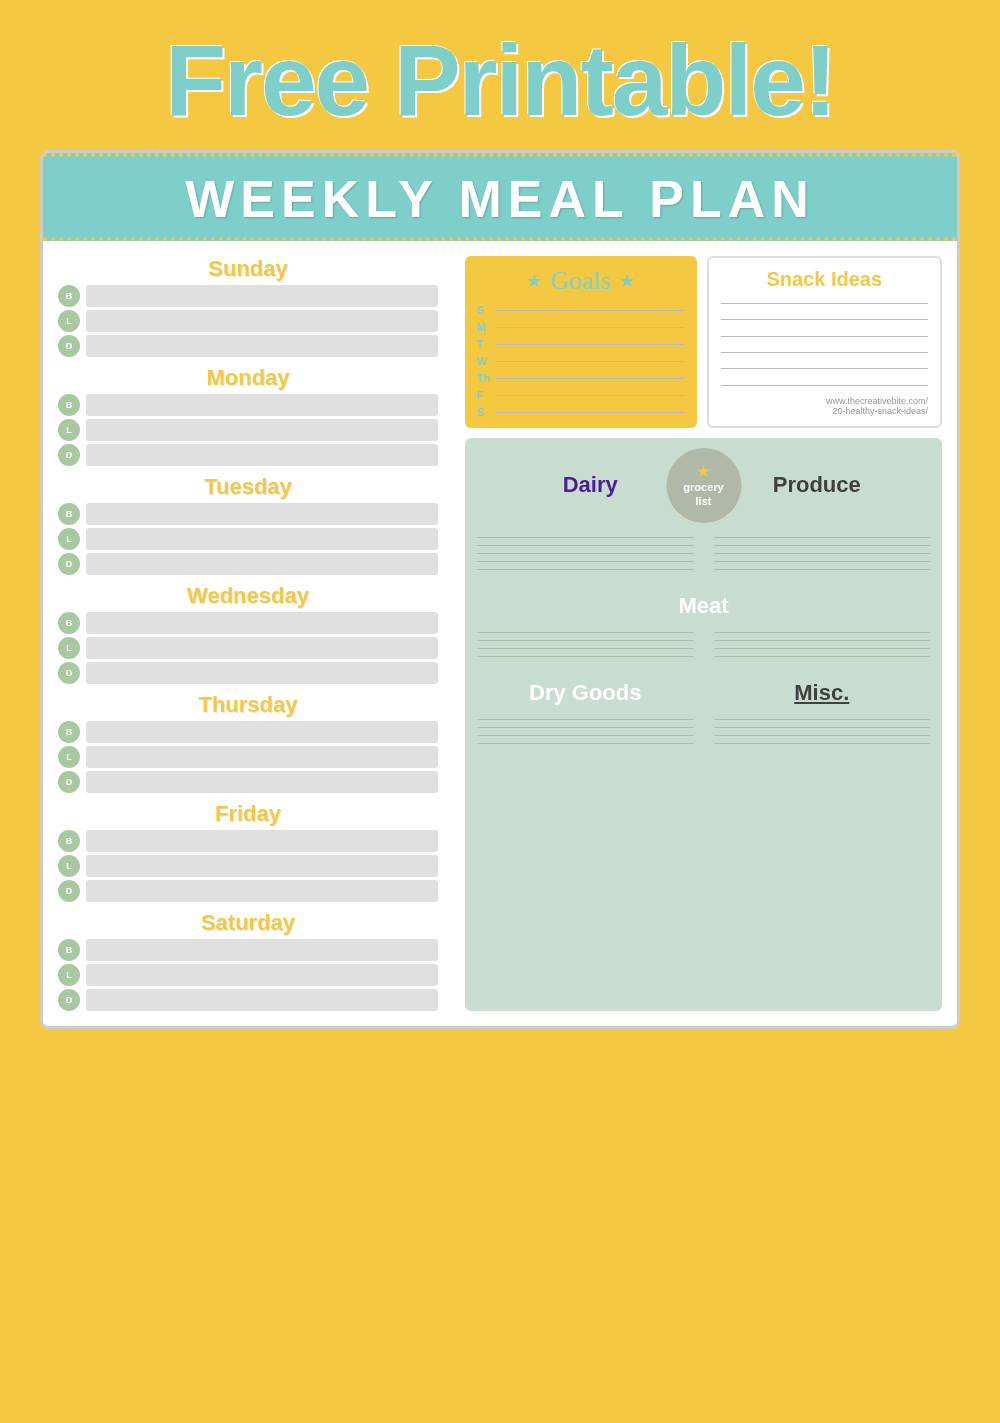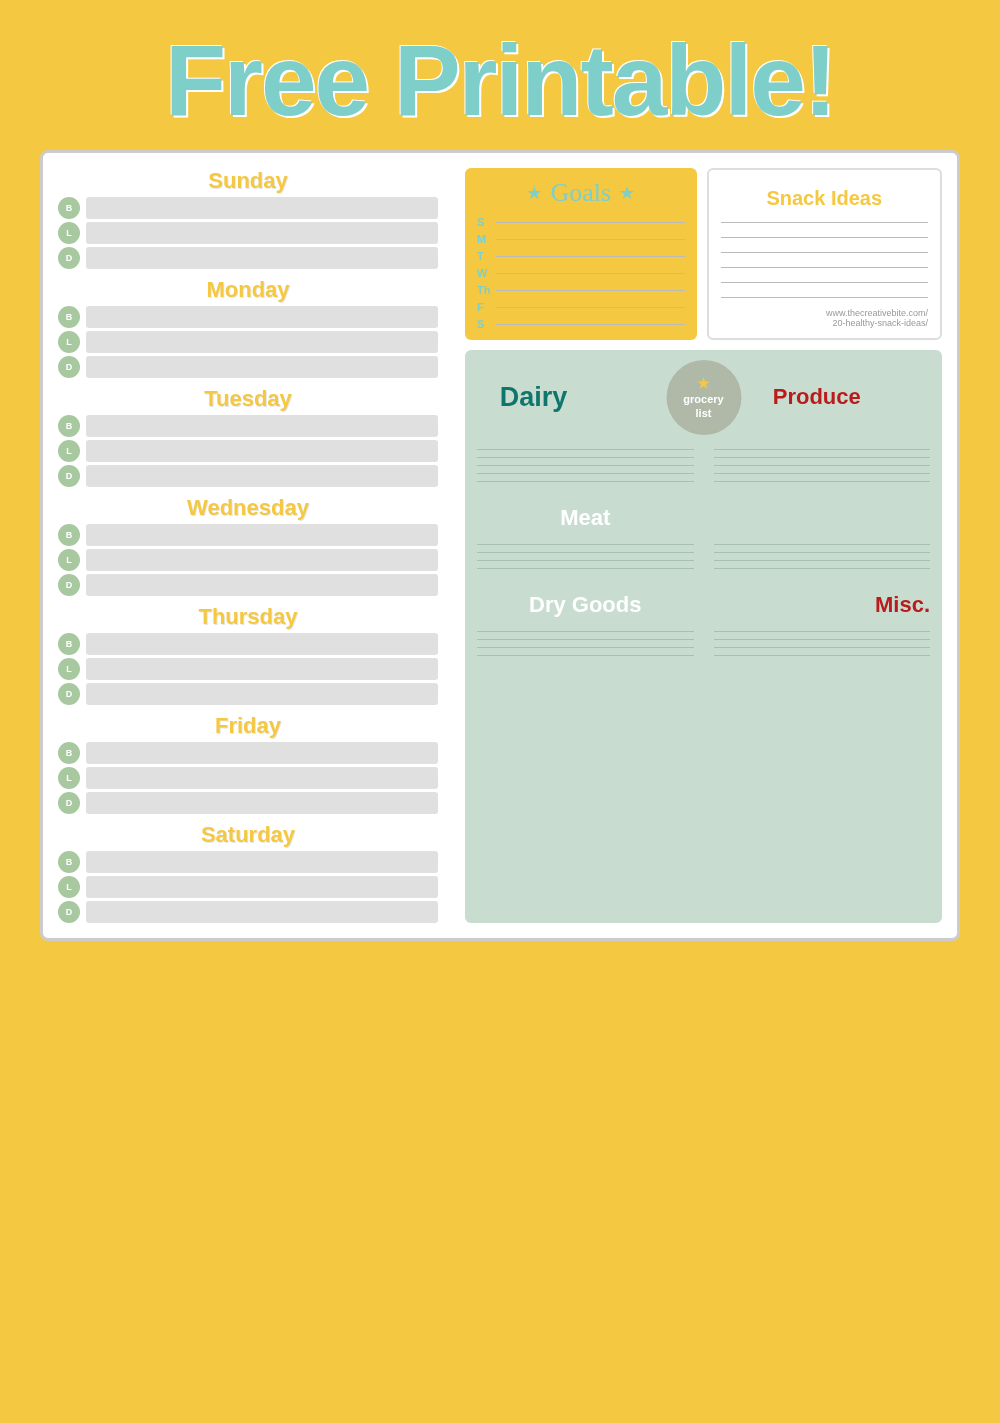--- a/index.html
+++ b/index.html
@@ -174,21 +174,20 @@
       display: flex;
       flex-direction: column;
     }
     .snack-title {
       font-size: 20px;
       font-weight: 900;
       color: #f5c842;
       text-align: center;
       font-family: 'Arial Black', Arial, sans-serif;
       margin-bottom: 8px;
-      margin-top: 7px;
     }
     .snack-lines {
       flex: 1;
       display: flex;
       flex-direction: column;
       gap: 7px;
       justify-content: space-around;
     }
     .snack-line {
       height: 1px;
@@ -211,20 +210,23 @@
       position: relative;
     }
   </style>
 </head>
 <body>
 
 <div class="page-wrapper">
   <h1 class="main-title">Free Printable!</h1>
 
   <div class="planner-card">
+    <div class="header-band">
+      <h2>WEEKLY MEAL PLAN</h2>
+    </div>
 
     <div class="content-area">
 
       <div class="left-col">
 
         <div class="day-section">
           <div class="day-title">Sunday</div>
           <div class="day-meals">
             <div class="meal-row">
               <div class="meal-badge">B</div>
@@ -407,66 +409,66 @@
               <span>www.thecreativebite.com/</span><br>
               <span>20-healthy-snack-ideas/</span>
             </div>
           </div>
 
         </div>
 
         <div class="grocery-section">
 
           <div style="display:flex; align-items:center; justify-content:space-around; margin-bottom:10px; position:relative; height:70px;">
-            <div style="font-size:27px; font-weight:900; color:#0f766e; font-family:'Arial Black',Arial,sans-serif; width:40%;">Dairy</div>
+            <div style="font-size:22px; font-weight:900; color:#4c1d95; font-family:'Arial Black',Arial,sans-serif; text-align:center; width:40%;">Dairy</div>
             <div style="width:75px; height:75px; background:#b0b8a8; border-radius:50%; display:flex; flex-direction:column; align-items:center; justify-content:center; color:white; font-size:11px; font-weight:bold; text-align:center; line-height:1.3; position:absolute; left:50%; transform:translateX(-50%); z-index:2;">
               <div style="color:#f5c842; font-size:14px;">★</div>
               <div>grocery<br>list</div>
             </div>
-            <div style="font-size:22px; font-weight:900; color:#b91c1c; font-family:'Arial Black',Arial,sans-serif; text-align:center; width:40%;">Produce</div>
+            <div style="font-size:22px; font-weight:900; color:#404040; font-family:'Arial Black',Arial,sans-serif; text-align:center; width:40%;">Produce</div>
           </div>
 
           <div style="display:grid; grid-template-columns:1fr 1fr; gap:0 20px; margin-bottom:16px;">
             <div>
               <div style="height:1px; background:#a8c0b0; margin:7px 0;"></div>
               <div style="height:1px; background:#a8c0b0; margin:7px 0;"></div>
               <div style="height:1px; background:#a8c0b0; margin:7px 0;"></div>
               <div style="height:1px; background:#a8c0b0; margin:7px 0;"></div>
               <div style="height:1px; background:#a8c0b0; margin:7px 0;"></div>
             </div>
             <div>
               <div style="height:1px; background:#a8c0b0; margin:7px 0;"></div>
               <div style="height:1px; background:#a8c0b0; margin:7px 0;"></div>
               <div style="height:1px; background:#a8c0b0; margin:7px 0;"></div>
               <div style="height:1px; background:#a8c0b0; margin:7px 0;"></div>
               <div style="height:1px; background:#a8c0b0; margin:7px 0;"></div>
             </div>
           </div>
 
-          <div style="display:grid; grid-template-columns:1fr 1fr; gap:0 20px; margin-bottom:6px;">
+          <div style="display:grid; grid-template-columns:1fr; gap:0 20px; margin-bottom:6px;">
             <div style="font-size:22px; font-weight:900; color:white; font-family:'Arial Black',Arial,sans-serif; text-align:center;">Meat</div>
           </div>
           <div style="display:grid; grid-template-columns:1fr 1fr; gap:0 20px; margin-bottom:16px;">
             <div>
               <div style="height:1px; background:#a8c0b0; margin:7px 0;"></div>
               <div style="height:1px; background:#a8c0b0; margin:7px 0;"></div>
               <div style="height:1px; background:#a8c0b0; margin:7px 0;"></div>
               <div style="height:1px; background:#a8c0b0; margin:7px 0;"></div>
             </div>
             <div>
               <div style="height:1px; background:#a8c0b0; margin:7px 0;"></div>
               <div style="height:1px; background:#a8c0b0; margin:7px 0;"></div>
               <div style="height:1px; background:#a8c0b0; margin:7px 0;"></div>
               <div style="height:1px; background:#a8c0b0; margin:7px 0;"></div>
             </div>
           </div>
 
           <div style="display:grid; grid-template-columns:1fr 1fr; gap:0 20px; margin-bottom:6px;margin-top:8px;">
             <div style="font-size:22px; font-weight:900; color:white; font-family:'Arial Black',Arial,sans-serif; text-align:center;">Dry Goods</div>
-            <div style="font-size:22px; font-weight:900; color:#b91c1c; font-family:'Arial Black',Arial,sans-serif; text-align:right;">Misc.</div>
+            <div style="font-size:22px; font-weight:900; color:#404040; font-family:'Arial Black',Arial,sans-serif; text-align:center;text-decoration:underline;">Misc.</div>
           </div>
           <div style="display:grid; grid-template-columns:1fr 1fr; gap:0 20px;">
             <div>
               <div style="height:1px; background:#a8c0b0; margin:7px 0;"></div>
               <div style="height:1px; background:#a8c0b0; margin:7px 0;"></div>
               <div style="height:1px; background:#a8c0b0; margin:7px 0;"></div>
               <div style="height:1px; background:#a8c0b0; margin:7px 0;"></div>
             </div>
             <div>
               <div style="height:1px; background:#a8c0b0; margin:7px 0;"></div>

